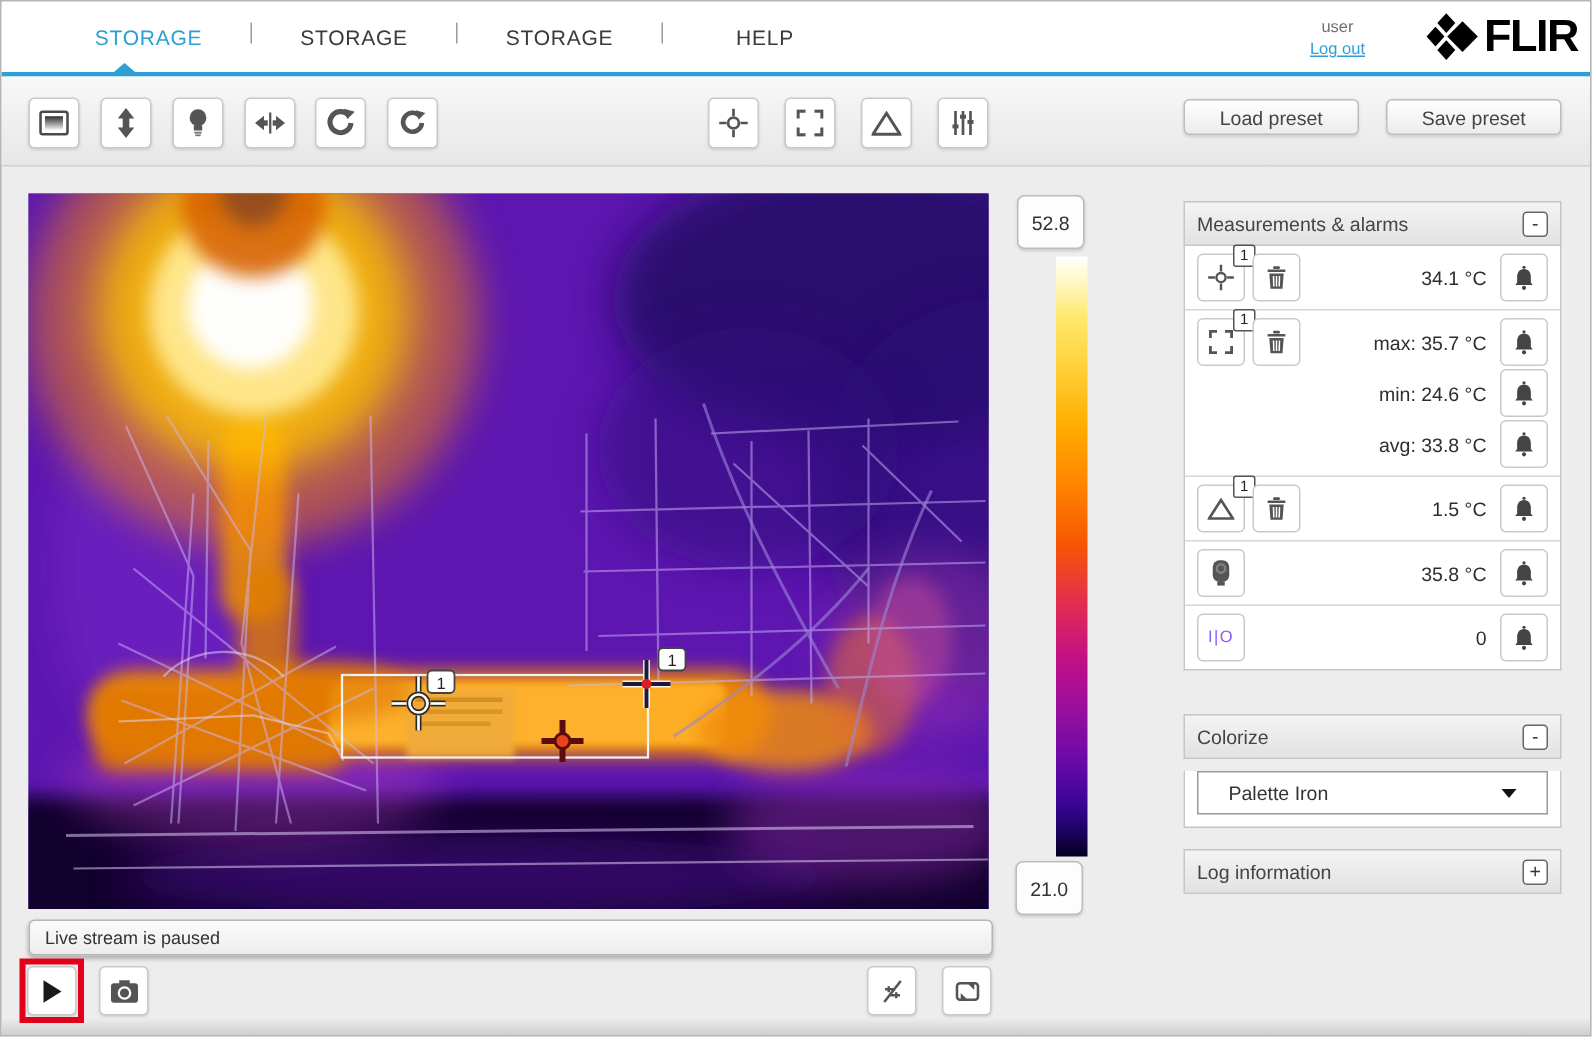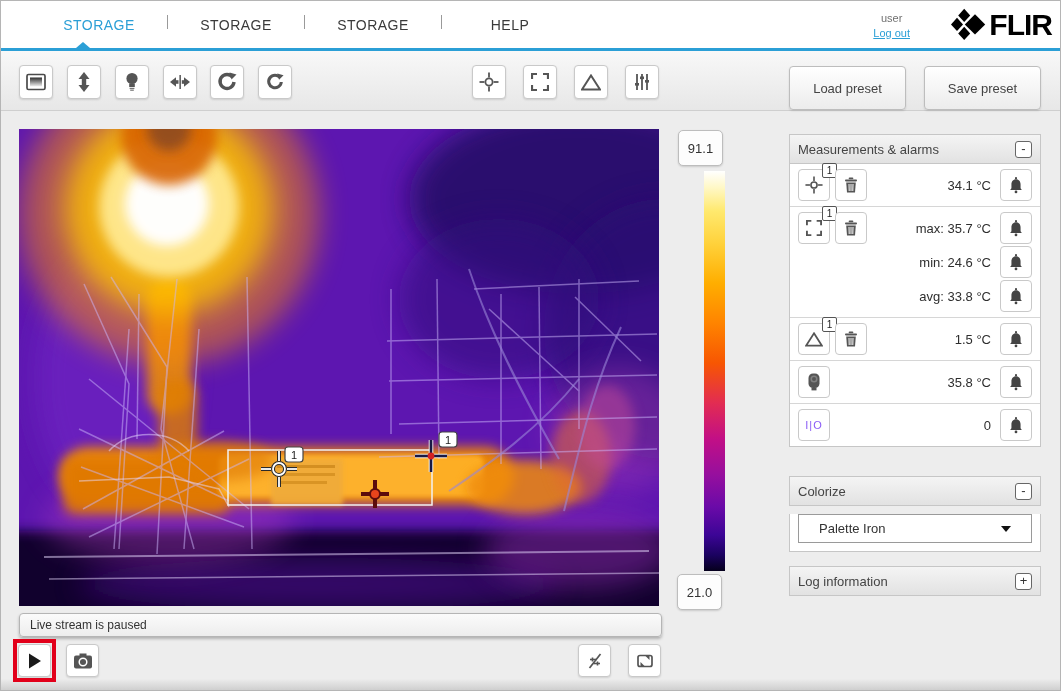--- a/index.html
+++ b/index.html
@@ -34,21 +34,21 @@
   .toolbar {
     position:absolute; left:0; top:50px; width:100%; height:60px;
     background:linear-gradient(#f8f8f8,#e7e7e7); border-bottom:1px solid #cfcfcf;
   }
   .icon-btn {
     position:absolute; top:14px; width:34px; height:34px; background:#fff;
     border:1px solid #c9c9c9; border-radius:4px; box-shadow:0 1px 2px rgba(0,0,0,.12);
     display:flex; align-items:center; justify-content:center; cursor:pointer;
   }
   .preset-btn {
-    position:absolute; top:15px; width:117px; height:44px;
+    position:absolute; top:15px; width:117px; height:24px;
     background:linear-gradient(#ffffff,#ececec); border:1px solid #bdbdbd; border-radius:4px;
     font-size:13px; color:#444; cursor:pointer; box-shadow:0 1px 2px rgba(0,0,0,.12);
   }
   
   .thermal { position:absolute; left:18px; top:128px; width:640px; height:477px; background:#3a0d8a; }
   
   .scale-box {
     position:absolute; width:45px; height:36px; background:#fdfdfd; border:1px solid #bdbdbd;
     border-radius:5px; font-size:13px; color:#333; display:flex; align-items:center; justify-content:center;
     box-shadow:0 1px 2px rgba(0,0,0,.15);
@@ -356,21 +356,21 @@
       <g>
         <g stroke="#5c0c0c" stroke-width="4">
           <line x1="342" y1="365" x2="370" y2="365"></line>
             <line x1="356" y1="351" x2="356" y2="379"></line>
         </g>
         <circle cx="356" cy="365" r="5" fill="#e8441c" stroke="#5c0c0c" stroke-width="2"></circle>
       </g>
     </svg>
   </div>
 
-  <div class="scale-box" style="left:677px; top:129px;">91.1</div>
+  <div class="scale-box" style="left:677px; top:129px;">52.8</div>
   <div class="scale-bar"></div>
   <div class="scale-box" style="left:676px; top:573px;">21.0</div>
 
   <div class="panel" style="top:133px;">
     <div class="panel-header">
       <span class="panel-title">Measurements &amp; alarms</span>
       <div class="collapse-btn">-</div>
     </div>
     <div class="panel-body">
 

